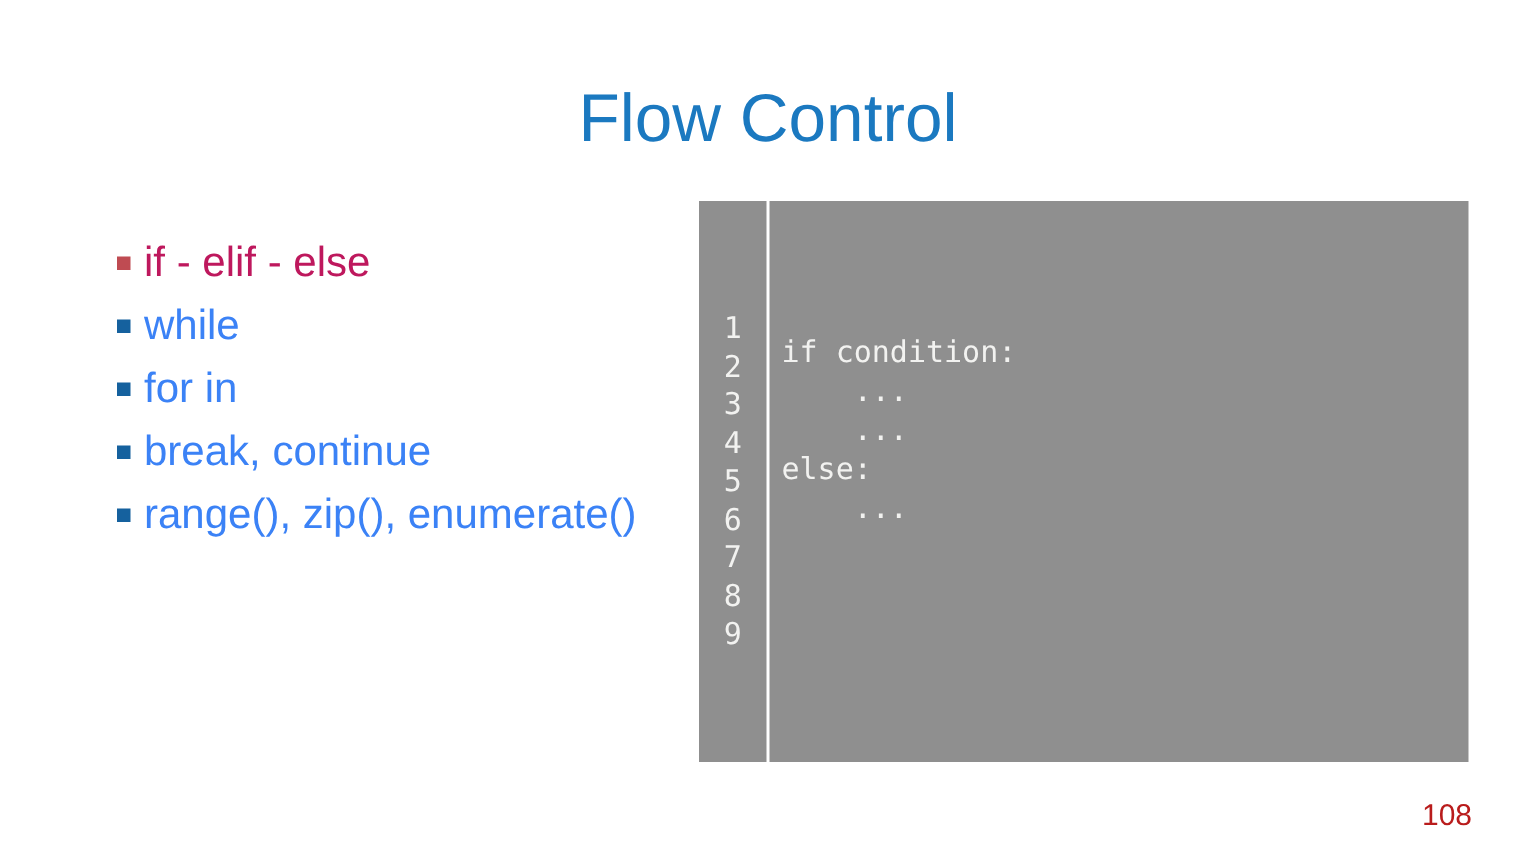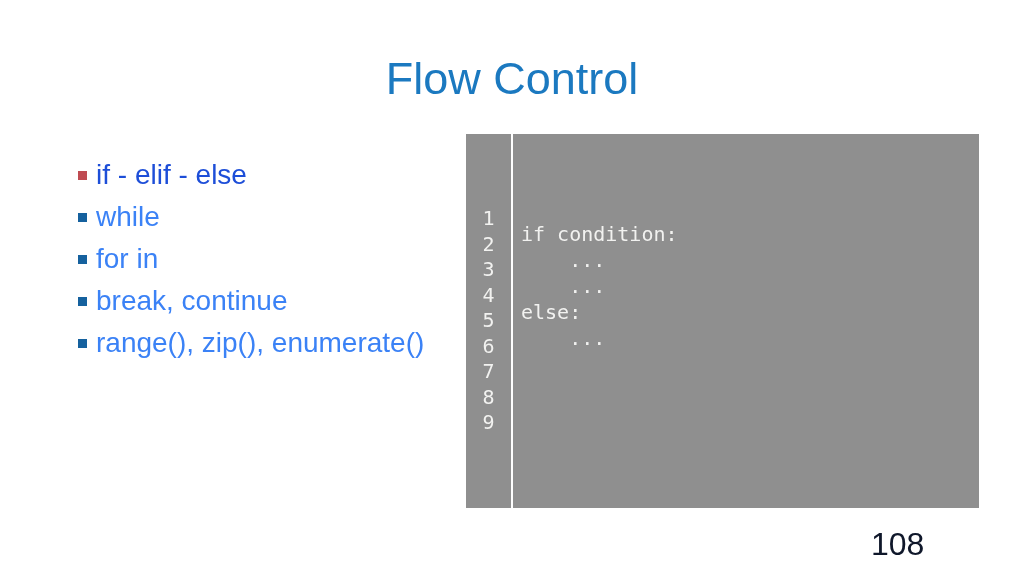--- a/index.html
+++ b/index.html
@@ -19,21 +19,21 @@
   .bullets{
     position:absolute;left:78px;top:154px;
     margin:0;padding:0;list-style:none;
   }
   .bullet-item{
     display:flex;align-items:center;
     height:42px;font-size:28px;
   }
   .marker{width:9px;height:9px;flex:0 0 9px;margin-right:9px;}
   .red  .marker{background:#bf4b52;}
-  .red  .label{color:#1d4ed8;text-align:center;}
+  .red  .label{color:#be185d;text-align:center;}
   .blue .marker{background:#15619e;}
   .blue .label{color:#3b82f6;}
   .code-panel{
     position:absolute;left:466px;top:134px;
     width:513px;height:374px;
     background:#8f8f8f;
     display:flex;box-sizing:border-box;
   }
   .gutter{
     width:47px;box-sizing:border-box;
@@ -47,23 +47,23 @@
   .code{
     flex:1;overflow:hidden;
     padding:87px 16px 0 8px;
     font-family:"DejaVu Sans Mono",monospace;
     font-size:20px;line-height:26px;
     color:#f2f2f0;
   }
   .code-line{white-space:pre;min-height:26px;}
   .line-number{white-space:pre;min-height:25.5px;}
   .page-num{
-    position:absolute;left:871px;top:530px;
-    font-size:32px;line-height:28px;
-    color:#0f172a;
+    position:absolute;left:948px;top:530px;
+    font-size:20px;line-height:28px;
+    color:#b91c1c;
   }
 </style>
 </head>
 <body>
 
 <div class="slide">
 
   <h1 class="title">Flow Control</h1>
 
   <ul class="bullets">

